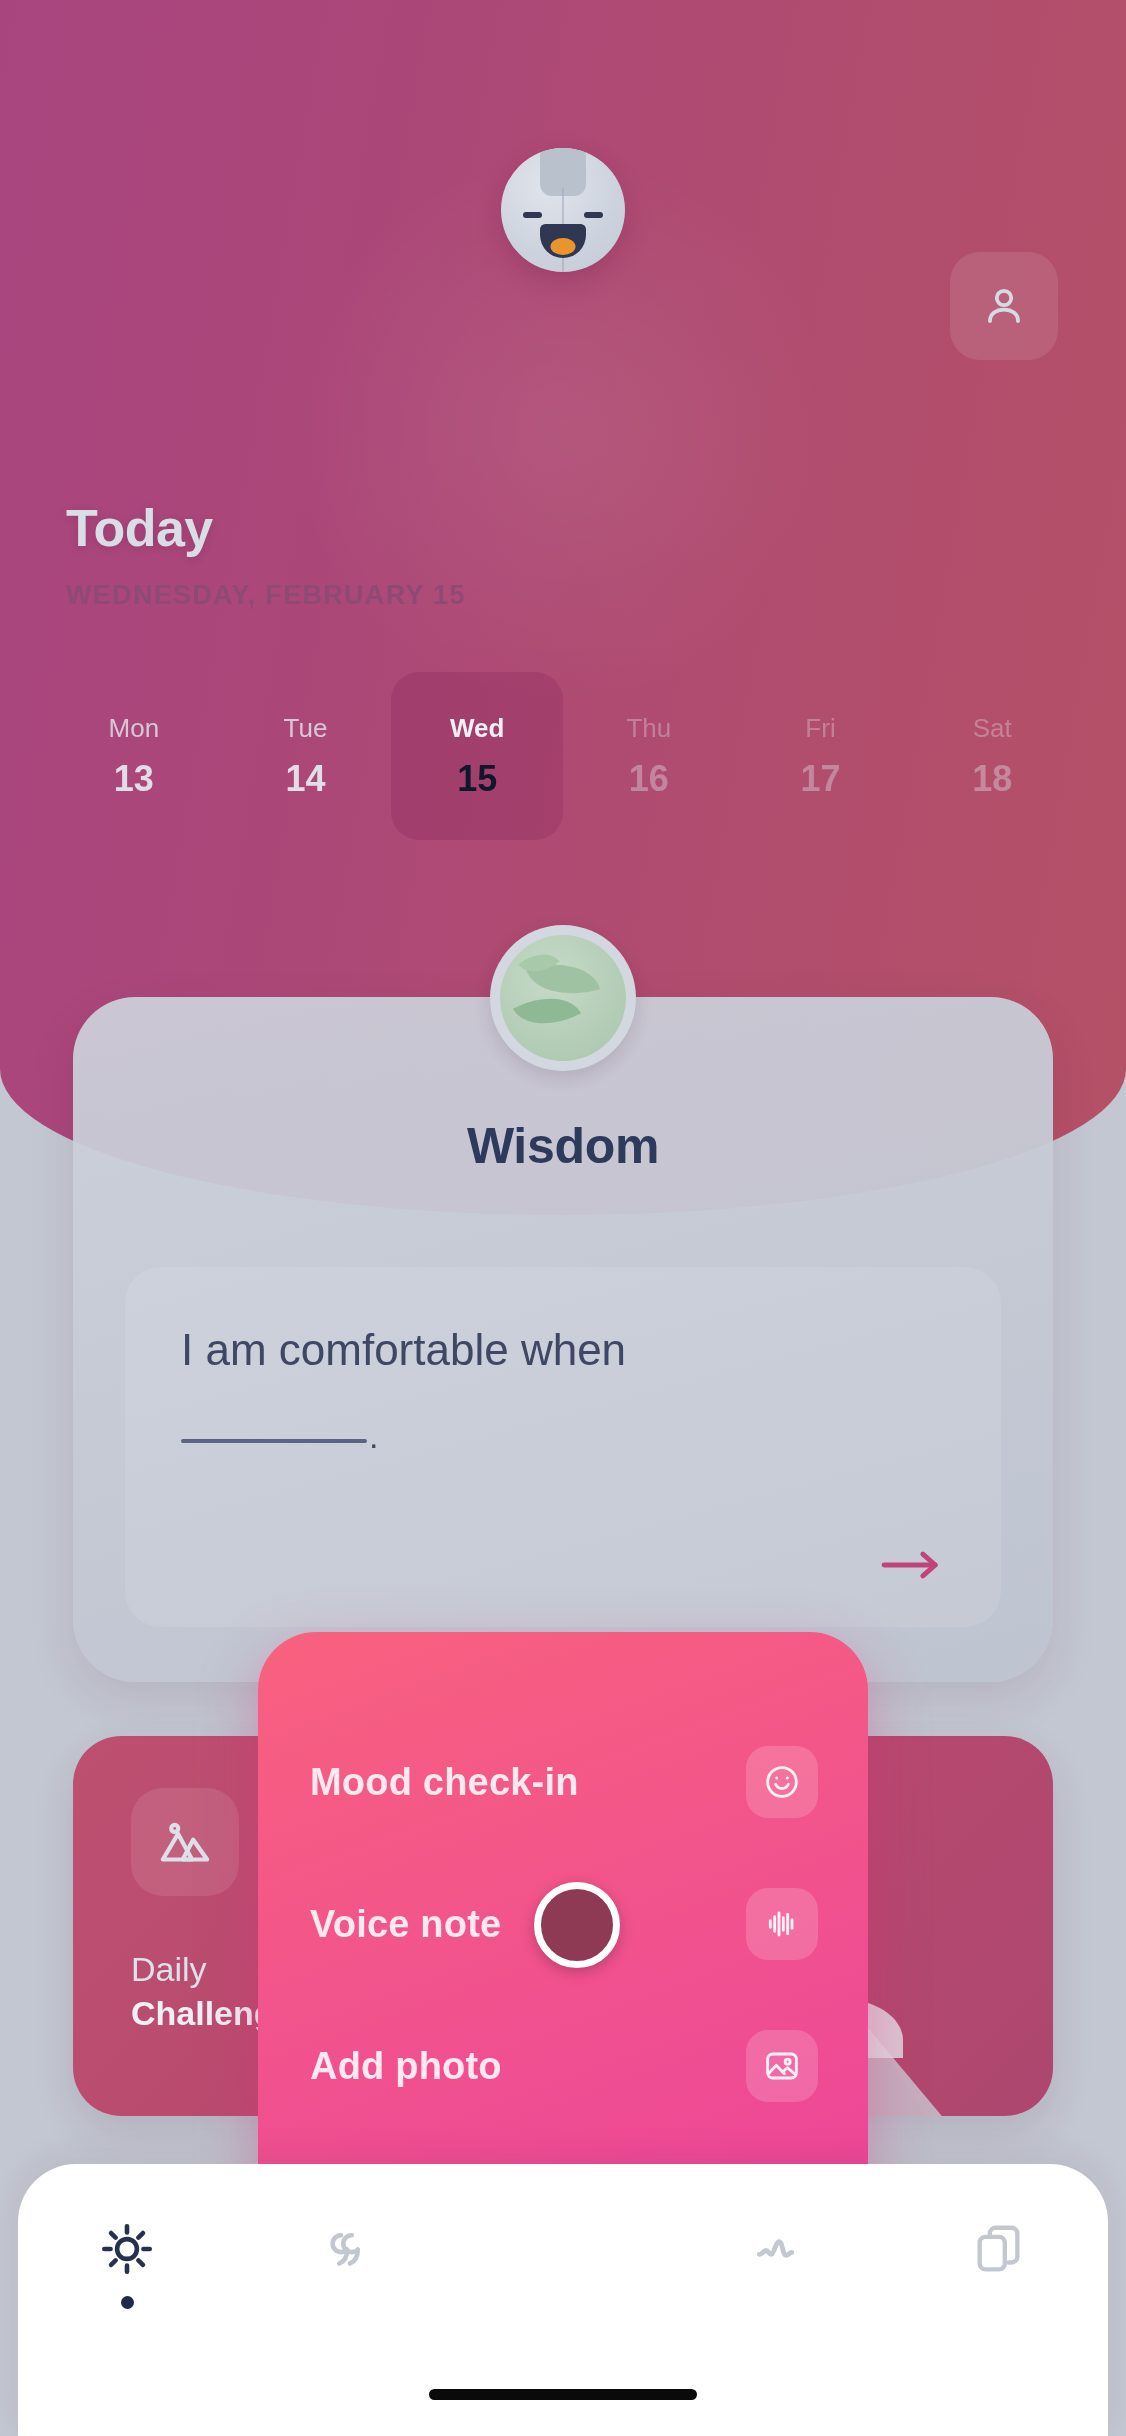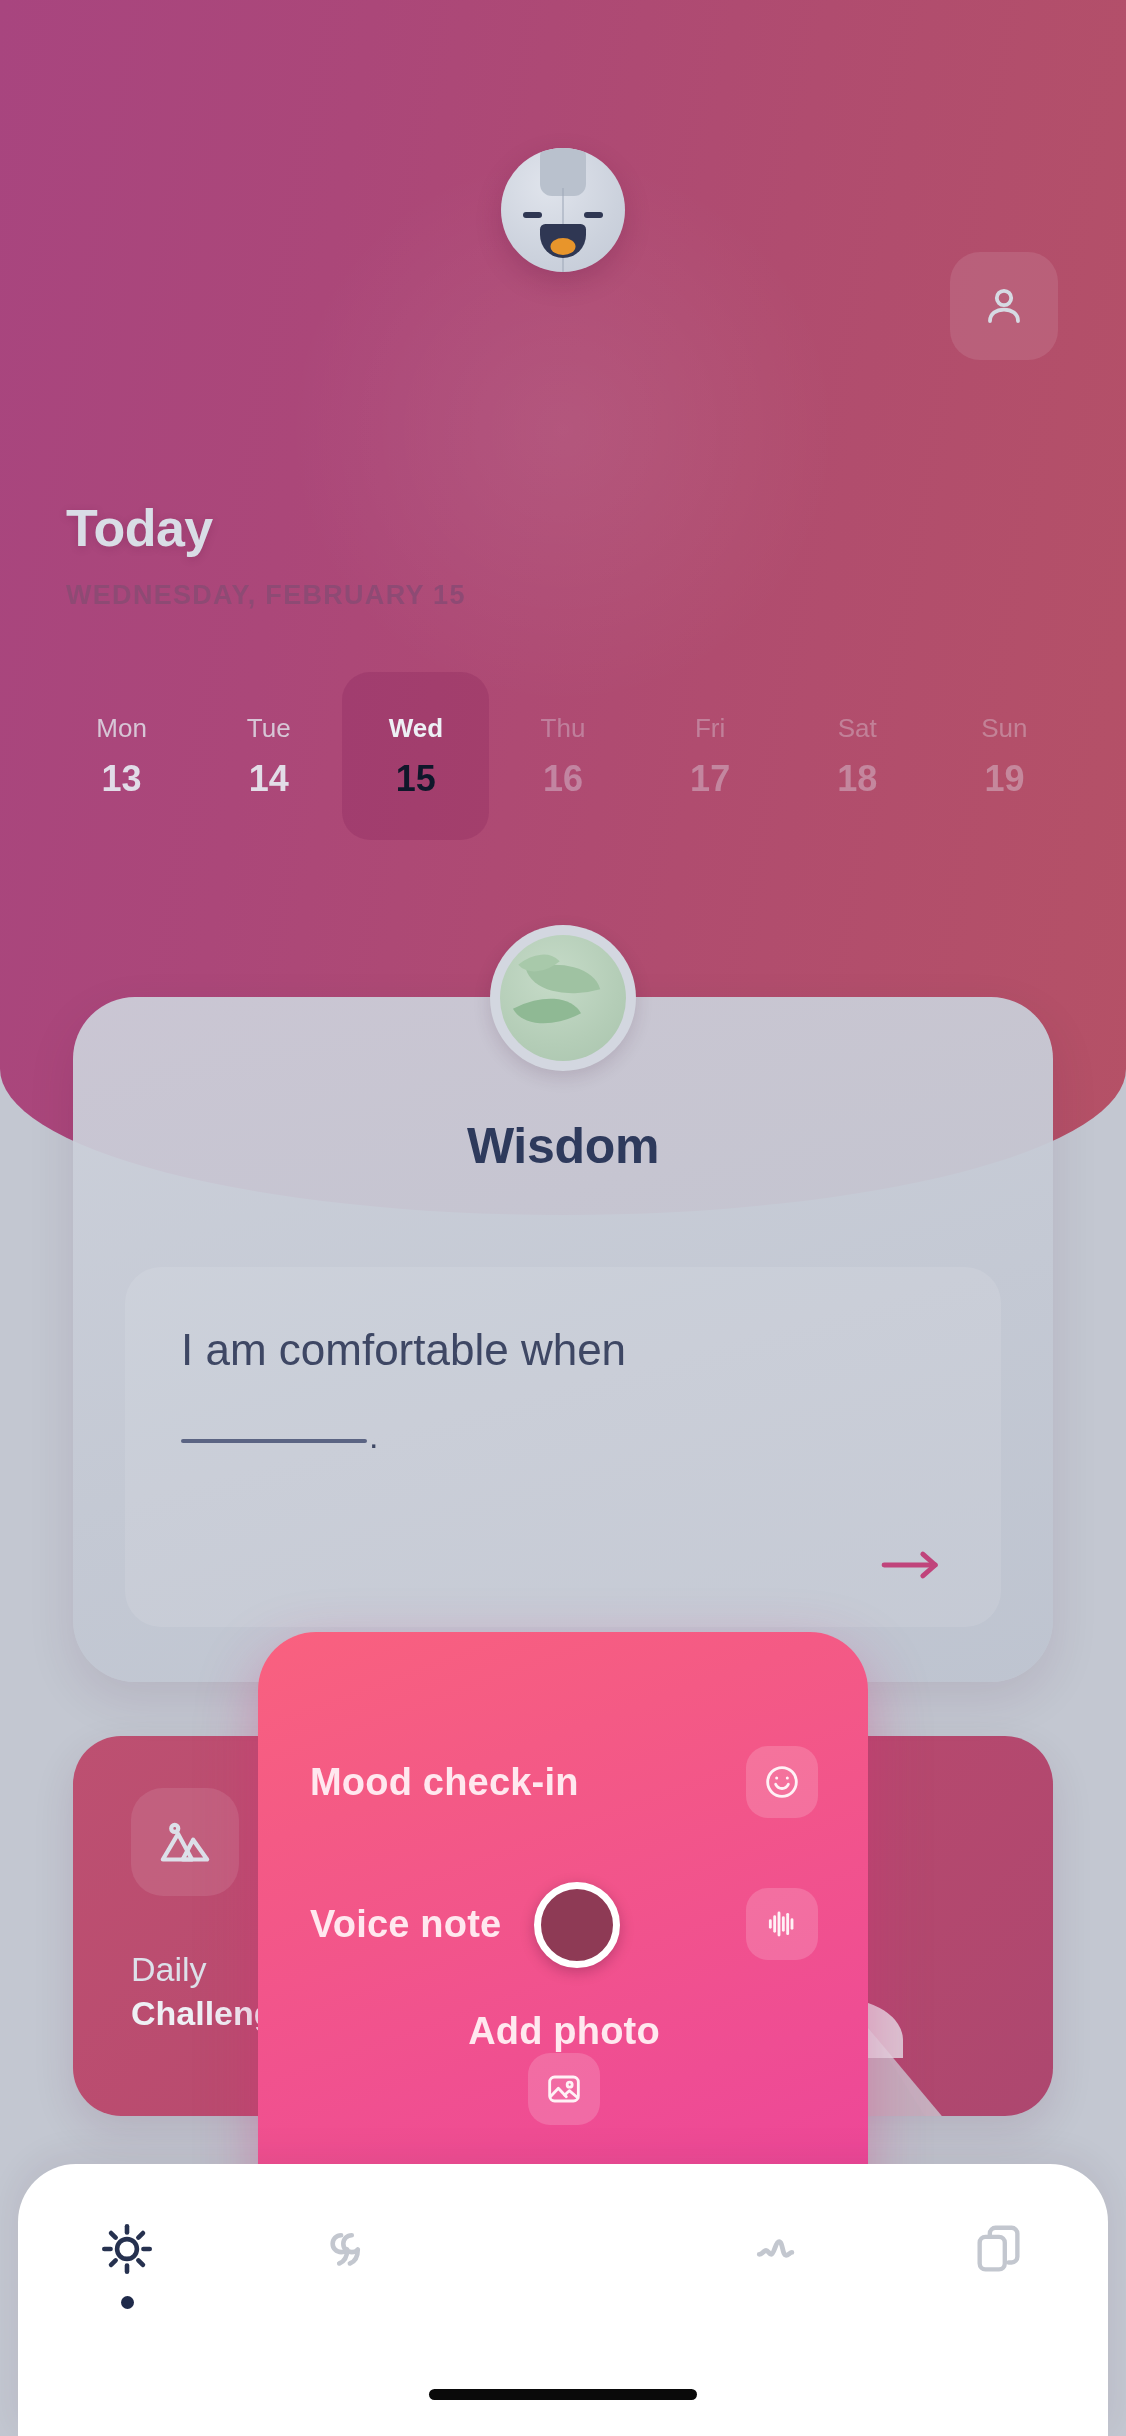--- a/index.html
+++ b/index.html
@@ -272,21 +272,21 @@
     overflow:visible;
   }
   .action-row {
     position:absolute; left:0; width:100%;
     height:112px;
     display:flex; align-items:center;
     padding:0 50px 0 52px;
   }
   .action-row.r1 { top:94px; }
   .action-row.r2 { top:236px; }
-  .action-row.r3 { top:378px;flex-direction:column; }
+  .action-row.r3 { top:378px; }
   .action-label {
     flex:1;
     font-size:38px; font-weight:700;
     color:#ffe8ef;
     letter-spacing:.2px;
   }
   .action-icon {
     width:72px; height:72px;
     border-radius:22px;
     background:rgba(255,255,255,.17);
@@ -402,24 +402,20 @@
       <span class="day-name">Thu</span>
       <span class="day-num">16</span>
     </div>
     <div class="day-cell dim">
       <span class="day-name">Fri</span>
       <span class="day-num">17</span>
     </div>
     <div class="day-cell dim">
       <span class="day-name">Sat</span>
       <span class="day-num">18</span>
-    </div>
-    <div class="day-cell dim">
-      <span class="day-name">Sun</span>
-      <span class="day-num">19</span>
     </div>
   </div>
 
   <div class="challenge-card">
     <div class="challenge-icon">
       <svg viewBox="0 0 24 24" fill="none" stroke="#dce0e9" stroke-width="1.8" stroke-linecap="round" stroke-linejoin="round">
         <path d="M2.5 19.5 L9 8.5 L15 19.5 Z"></path>
         <path d="M11 19.5 L15.5 11 L21.5 19.5 Z"></path>
         <circle cx="7.6" cy="6.2" r="1.5"></circle>
       </svg>

